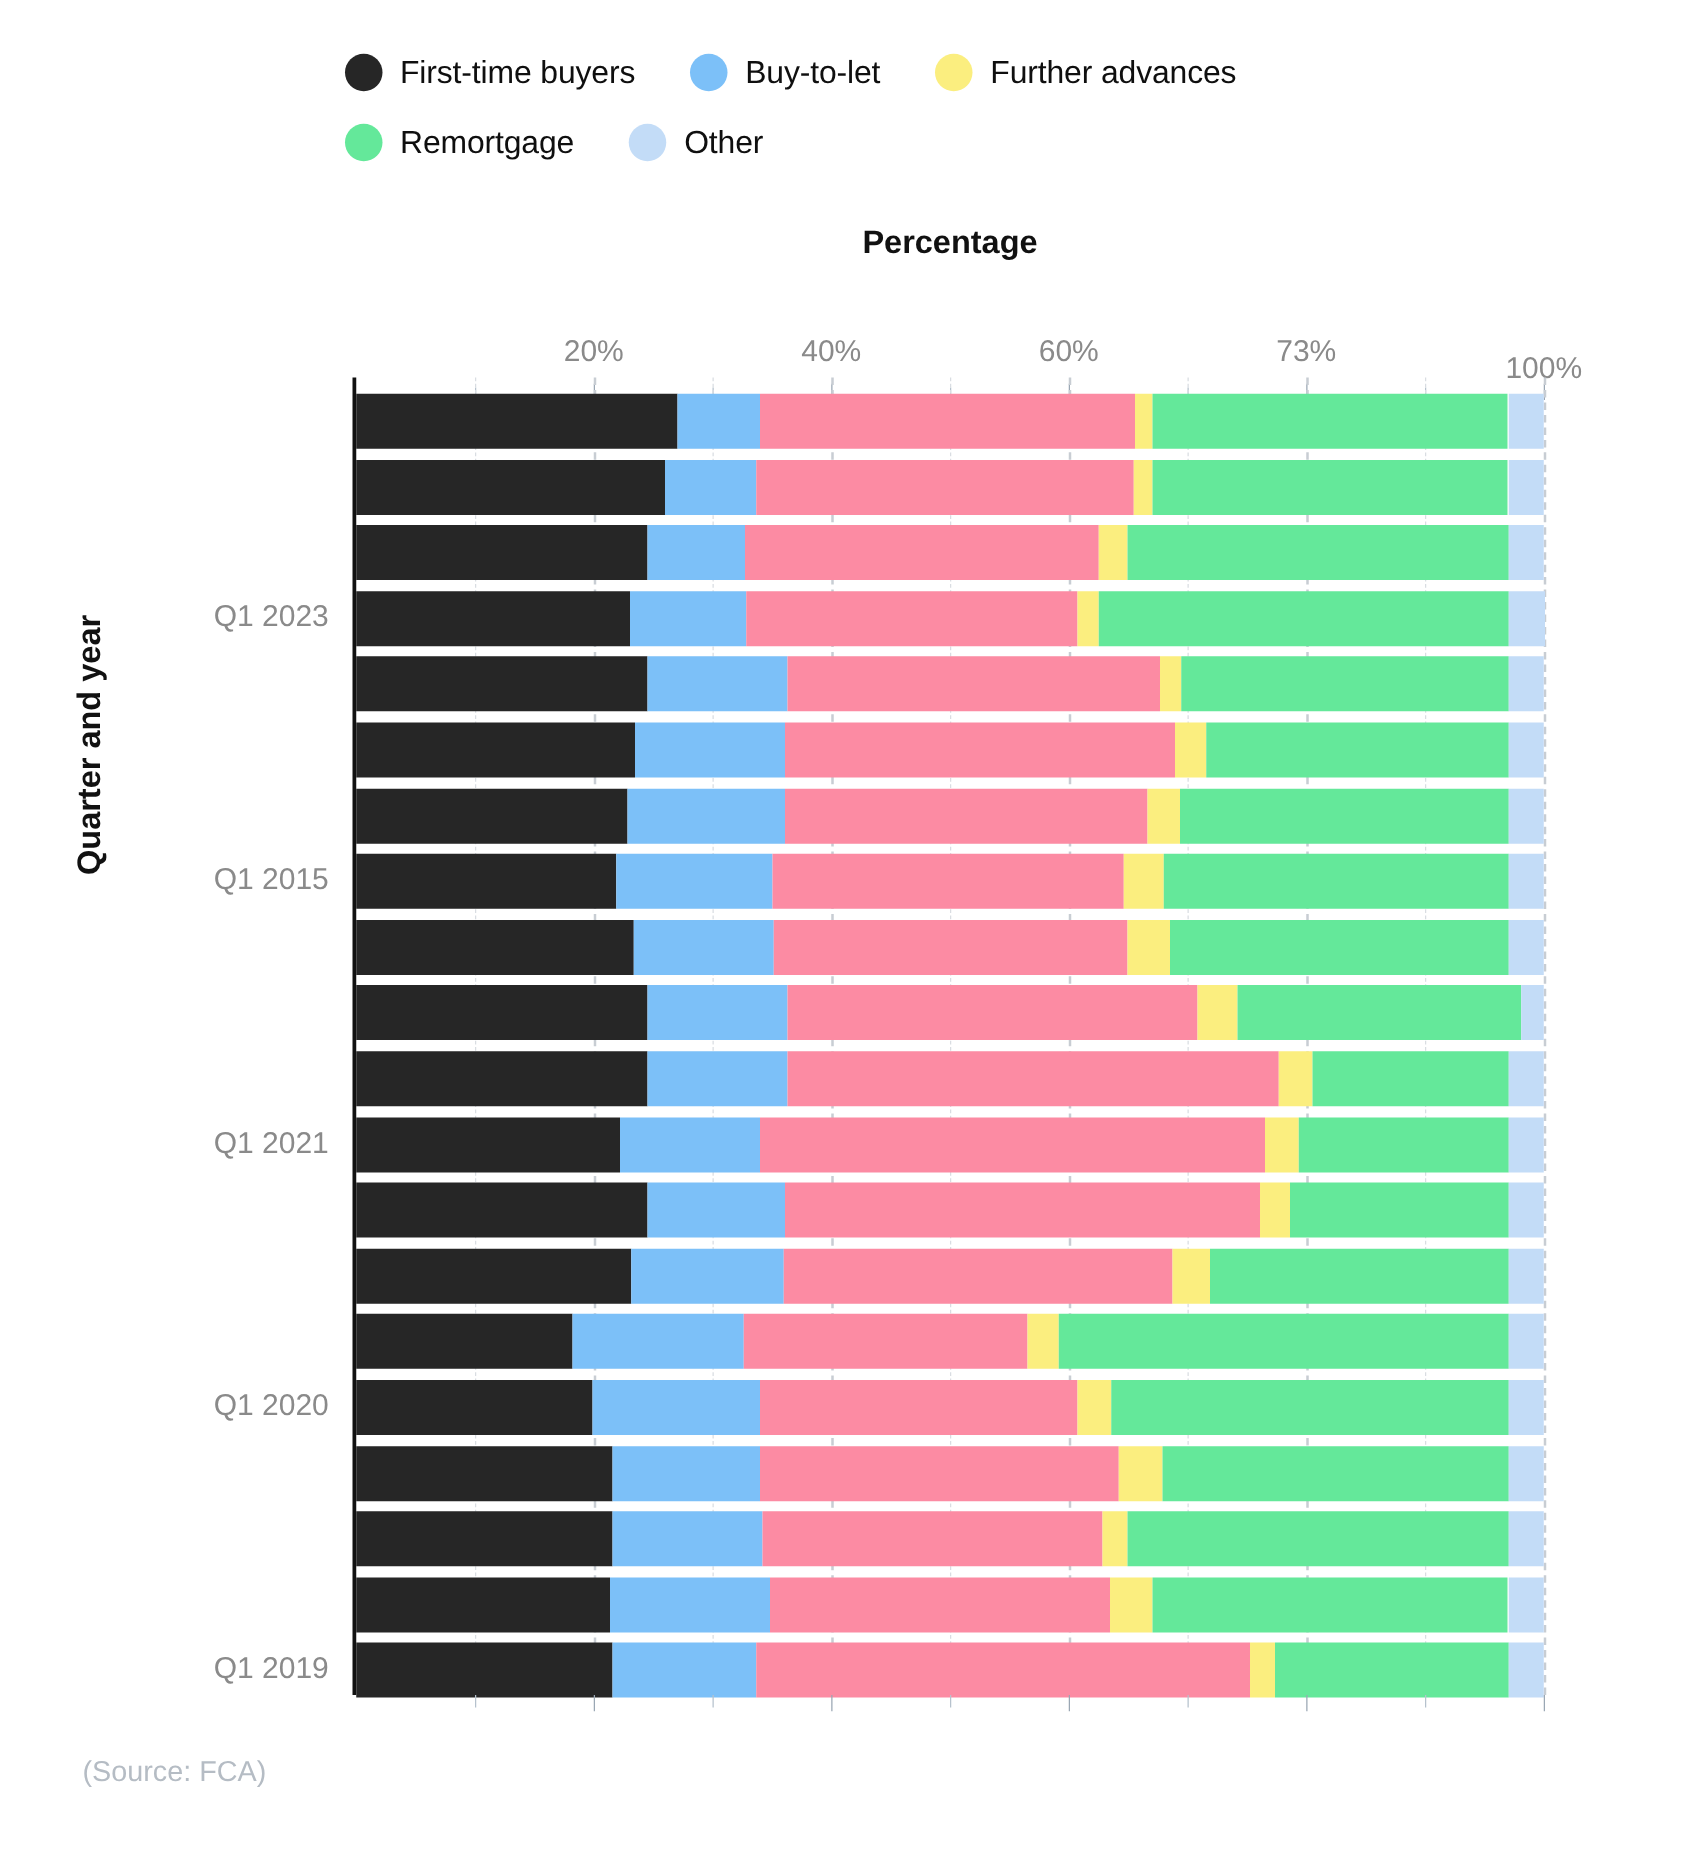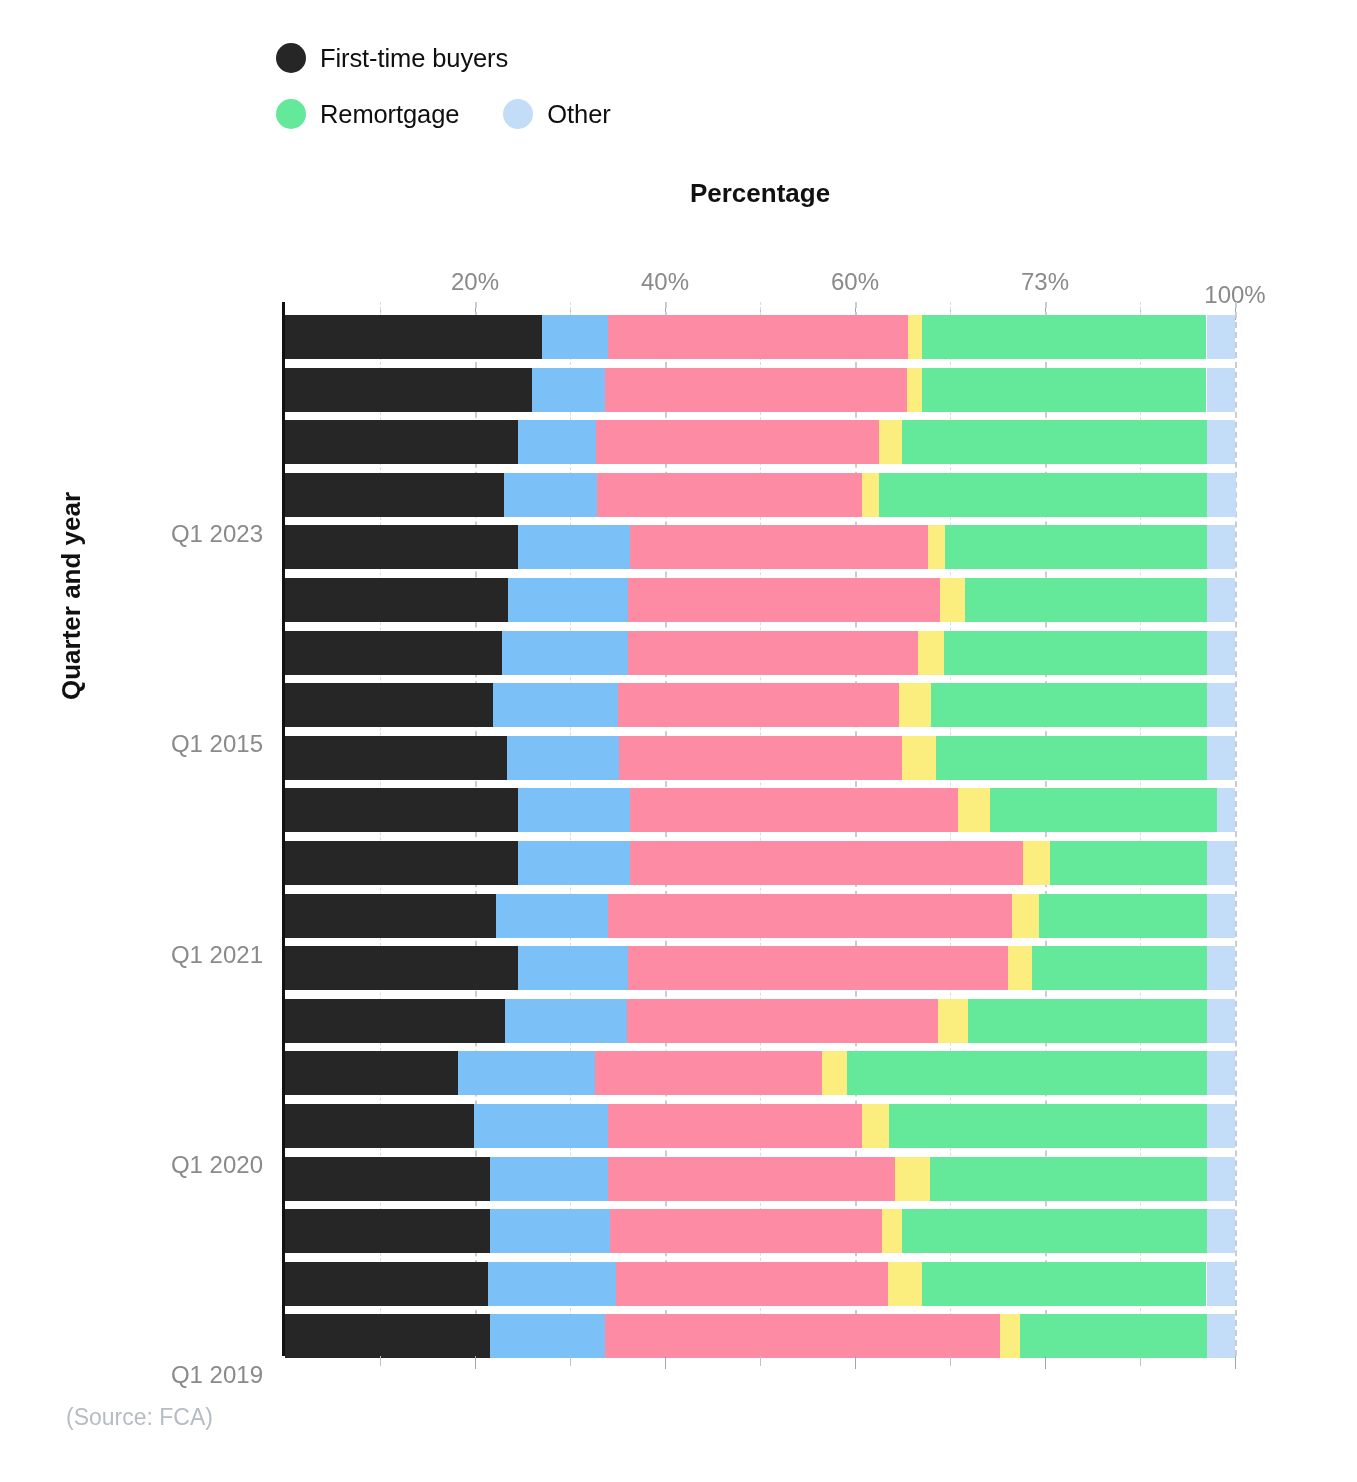--- a/index.html
+++ b/index.html
@@ -149,39 +149,46 @@
   }
 
   
   .y-label {
     position: absolute;
     right: 1094px; 
     font-size: 24px;
     color: #8a8a8a;
     white-space: nowrap;
     text-align: right;
-    margin-top: 40px;
   }
 
   
   #source {
     position: absolute;
     left: 66px;
     top: 1404px;
     font-size: 23px;
     color: #b5bcc4;
   }
 </style>
 </head>
 <body>
 
 <div id="legend">
     <div class="legend-item">
       <span class="legend-swatch" style="background: rgb(38, 38, 38);"></span>
       <span class="legend-label">First-time buyers</span>
+    </div>
+    <div class="legend-item">
+      <span class="legend-swatch" style="background: rgb(124, 192, 248);"></span>
+      <span class="legend-label">Buy-to-let</span>
+    </div>
+    <div class="legend-item">
+      <span class="legend-swatch" style="background: rgb(251, 238, 127);"></span>
+      <span class="legend-label">Further advances</span>
     </div>
     <div style="flex-basis: 100%; height: 0px;"></div>
     <div class="legend-item">
       <span class="legend-swatch" style="background: rgb(100, 232, 154);"></span>
       <span class="legend-label">Remortgage</span>
     </div>
     <div class="legend-item">
       <span class="legend-swatch" style="background: rgb(195, 220, 247);"></span>
       <span class="legend-label">Other</span>
     </div>

